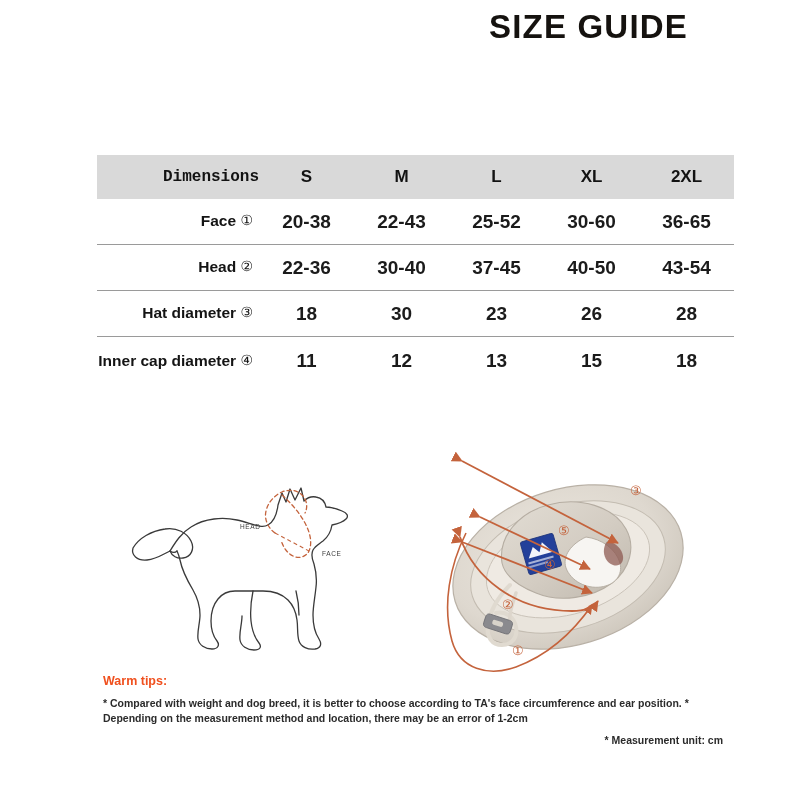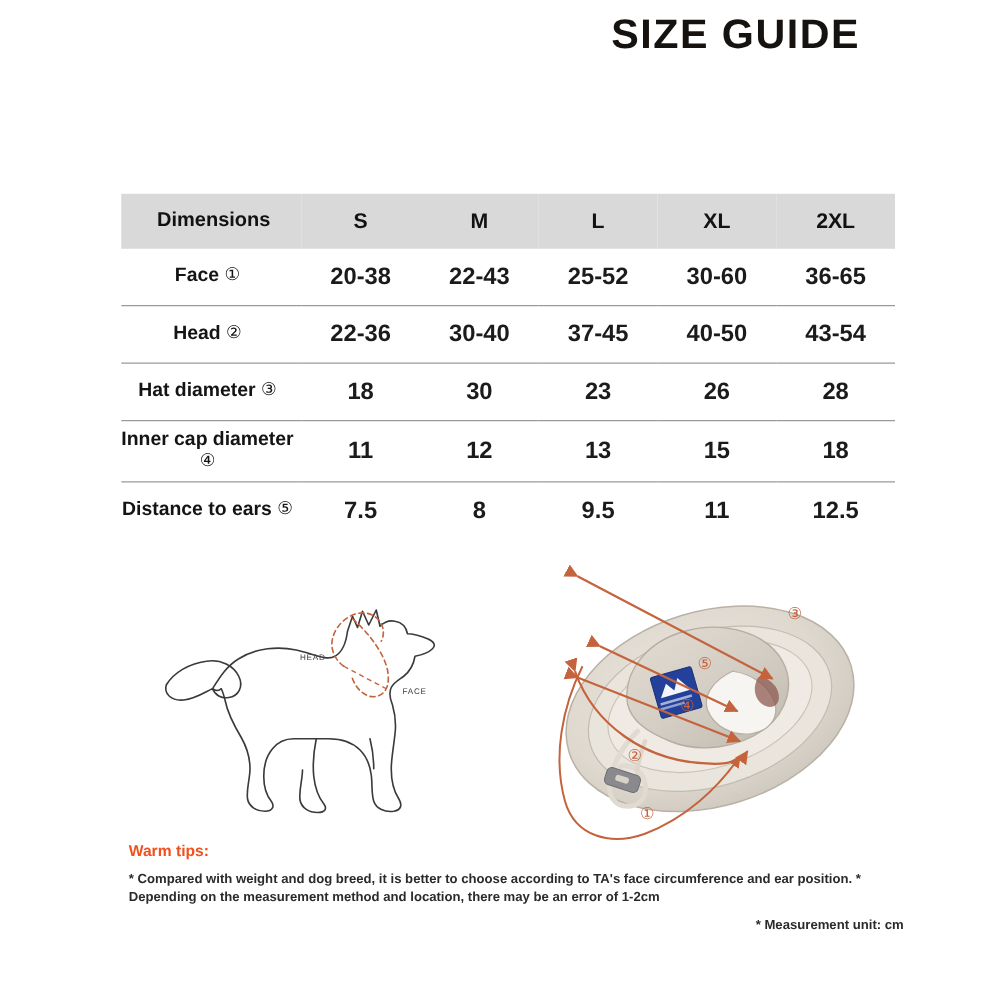--- a/index.html
+++ b/index.html
@@ -37,37 +37,38 @@
     font-weight:bold;
   }
   .size-table thead th{
     background:#d9d9d9;
     height:44px;
     font-size:17px;
     font-weight:bold;
     color:#121212;
   }
   .size-table thead th.dim-head{
-    text-align:center;
-    padding-left:4px;
+    text-align:right;
+    padding-left:22px;
     font-size:16px;
+    font-family:Liberation Mono, monospace;
   }
   .size-table tbody tr{
     border-bottom:1px solid #9a9a9a;
   }
   .size-table tbody tr:last-child{border-bottom:none;}
   .size-table tbody td{
     height:45px;
     font-size:19px;
     color:#1b1b1b;
   }
   .size-table tbody td.rowlabel{
     font-size:15.5px;
     font-weight:bold;
-    text-align:center;
+    text-align:right;
     padding-right:6px;
     line-height:1.18;
     color:#141414;
   }
   .size-table tbody tr.tall td{height:48px;margin-top:13px;}
   .circnum{
     display:inline-block;
     font-size:14px;
     font-weight:normal;
     transform:translateY(-1px);
@@ -161,28 +162,20 @@
 
       <tr class="tall">
         <td class="rowlabel"><span>Inner cap diameter</span> <span class="circnum">④</span></td>
         <td>11</td>
         <td>12</td>
         <td>13</td>
         <td>15</td>
         <td>18</td>
       </tr>
 
-      <tr>
-        <td class="rowlabel"><span>Distance to ears</span> <span class="circnum">⑤</span></td>
-        <td>7.5</td>
-        <td>8</td>
-        <td>9.5</td>
-        <td>11</td>
-        <td>12.5</td>
-      </tr>
 
     </tbody>
   </table>
 
   <div class="illus">
 
     <div class="dog-wrap">
       <svg width="280" height="200" viewBox="0 0 280 200">
         <path d="M8 93 C14 83 26 76 40 74 C52 72 62 78 66 86 C70 94 66 102 58 103
                  C52 104 47 101 45 96

